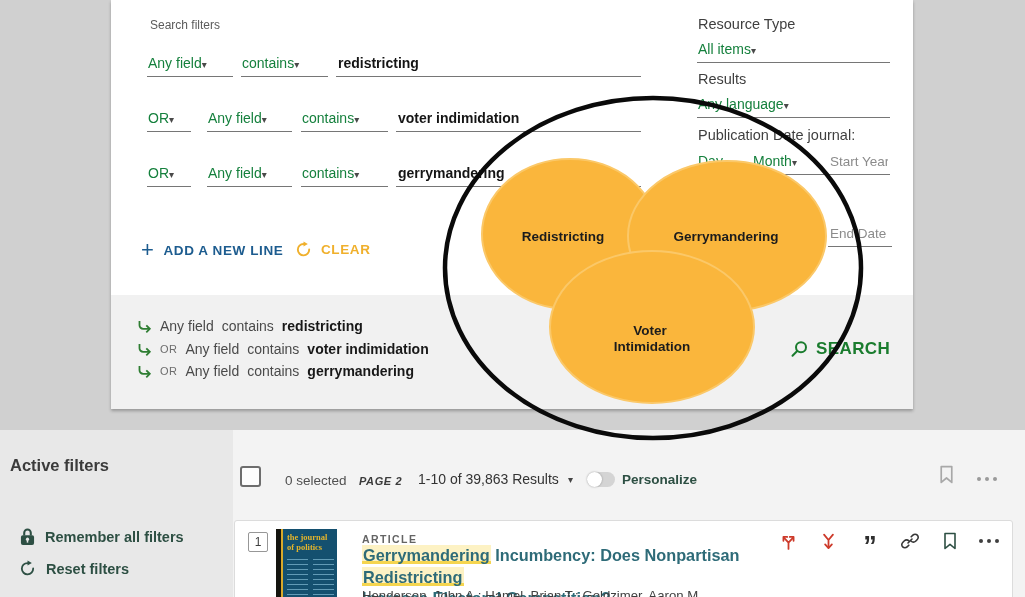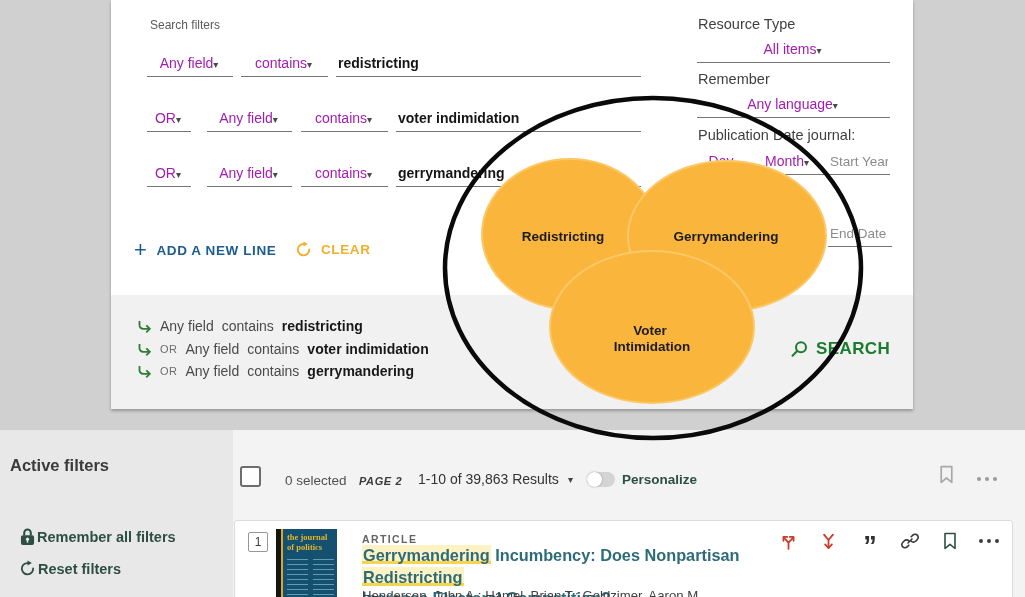--- a/index.html
+++ b/index.html
@@ -14,21 +14,21 @@
   html,body{background:#bbb;}
   body{font-family:"Liberation Sans","DejaVu Sans",sans-serif;}
   #app{position:relative;width:1025px;height:597px;overflow:hidden;background:var(--page-bg-top);}
   .abs{position:absolute;}
 
   
   #card{left:111px;top:0;width:802px;height:409px;background:var(--card-bg);
         box-shadow:0 2px 3px rgba(0,0,0,.28);}
   .small-label{font-size:12px;color:#5b5b5b;}
   .fld{border-bottom:1px solid #767676;height:29px;display:flex;align-items:flex-end;
-       justify-content:center;padding:0 3px 5px 1px;font-size:14px;color:#a21caf;cursor:pointer;}
+       justify-content:flex-start;padding:0 3px 5px 1px;font-size:14px;color:#15803d;cursor:pointer;}
   .fld .caret{font-size:10px;color:#4a4a4a;line-height:12px;}
   .caret::after{content:"▾";}
   .inputline{border-bottom:1px solid #767676;height:29px;display:flex;align-items:flex-end;
              padding:0 2px 5px 2px;font-size:14px;font-weight:700;color:#151515;cursor:text;}
   .ph{font-weight:400;color:#8b8b8b;font-size:13.5px;white-space:nowrap;overflow:hidden;}
   .rlabel{font-size:14.5px;color:#3f3f3f;}
 
   .linkbtn{display:flex;align-items:center;gap:9px;font-size:13.5px;font-weight:600;
            letter-spacing:.6px;cursor:pointer;background:none;border:none;}
   #add-line{color:var(--add-blue);}
@@ -52,21 +52,21 @@
   #venn text{font-family:"Liberation Sans","DejaVu Sans",sans-serif;font-size:13.5px;font-weight:700;fill:#1c1c1c;text-anchor:middle;}
 
   
   #bottom{left:0;top:430px;width:1025px;height:167px;background:var(--page-bg-bottom);}
   #results-panel{position:absolute;left:233px;top:0;width:792px;height:167px;background:var(--panel-bg);}
   #af-heading{left:10px;top:26px;font-size:16.5px;font-weight:700;color:#3b3b3b;}
   #chip{left:10px;top:58px;height:25px;background:var(--chip-yellow);border-radius:13px;
         display:flex;align-items:center;gap:8px;padding:0 11px;cursor:pointer;}
   #chip .chip-label{font-size:13px;font-weight:700;color:#3d3317;}
   #chip .chip-x{font-size:15px;font-weight:700;color:#332d12;line-height:14px;}
-  .side-item{position:absolute;display:flex;align-items:center;gap:2px;cursor:pointer;
+  .side-item{position:absolute;display:flex;align-items:center;gap:10px;cursor:pointer;
              font-size:14.5px;font-weight:600;color:var(--dark-green);}
 
   
   #checkbox{left:7px;top:36px;width:21px;height:21px;border:2px solid #6d6d6d;border-radius:3px;
             background:#fdfdfd;cursor:pointer;}
   .hdr-it{color:#4f4f4f;font-size:13.5px;}
   #page-label{font-size:11px;font-weight:700;font-style:italic;color:#3b3b3b;letter-spacing:.6px;}
   #count-wrap{display:flex;align-items:center;gap:9px;cursor:pointer;}
   #count-caret{font-size:10px;color:#444;}
   #toggle{left:354px;top:42px;width:28px;height:15px;background:#d4d4d4;border-radius:8px;cursor:pointer;}
@@ -150,39 +150,39 @@
       <span class="caret"></span>
       </div>
     <div class="abs fld" style="left:190px;top:158px;width:87px;">
       <span>contains</span>
       <span class="caret"></span>
       </div>
     <div class="abs inputline" style="left:285px;top:158px;width:245px;">
       <span>gerrymandering</span>
       </div>
 
-    <button id="add-line" class="abs linkbtn" style="left:23px;top:241px;justify-content:space-between;">
+    <button id="add-line" class="abs linkbtn" style="left:30px;top:241px;justify-content:space-between;">
       <span class="plus"></span>
       <span>ADD A NEW LINE</span>
       </button>
     <button id="clear-btn" class="abs linkbtn" style="left:184px;top:241px;">
       <svg class="ic" width="17" height="17" viewBox="0 0 18 18">
         <path d="M9 3.2 A6 6 0 1 0 15 9" fill="none" stroke="currentColor" stroke-width="2" stroke-linecap="round"></path>
         <path d="M9 0.6 L9 5.8 L13.6 3.2 Z" fill="currentColor"></path>
         </svg>
       <span>CLEAR</span>
       </button>
 
     <div class="abs rlabel" style="left:587px;top:16px;">Resource Type</div>
     <div class="abs fld" style="left:586px;top:39px;width:193px;height:24px;">
       <span>All items</span>
       <span class="caret"></span>
       </div>
 
-    <div class="abs rlabel" style="left:587px;top:71px;">Remember</div>
+    <div class="abs rlabel" style="left:587px;top:71px;">Results</div>
     <div class="abs fld" style="left:586px;top:94px;width:193px;height:24px;">
       <span>Any language</span>
       <span class="caret"></span>
       </div>
 
     <div class="abs rlabel" style="left:587px;top:127px;">Publication Date journal:</div>
     <div class="abs fld" style="left:586px;top:150px;width:55px;height:25px;">
       <span>Day</span>
       <span class="caret"></span>
       </div>

